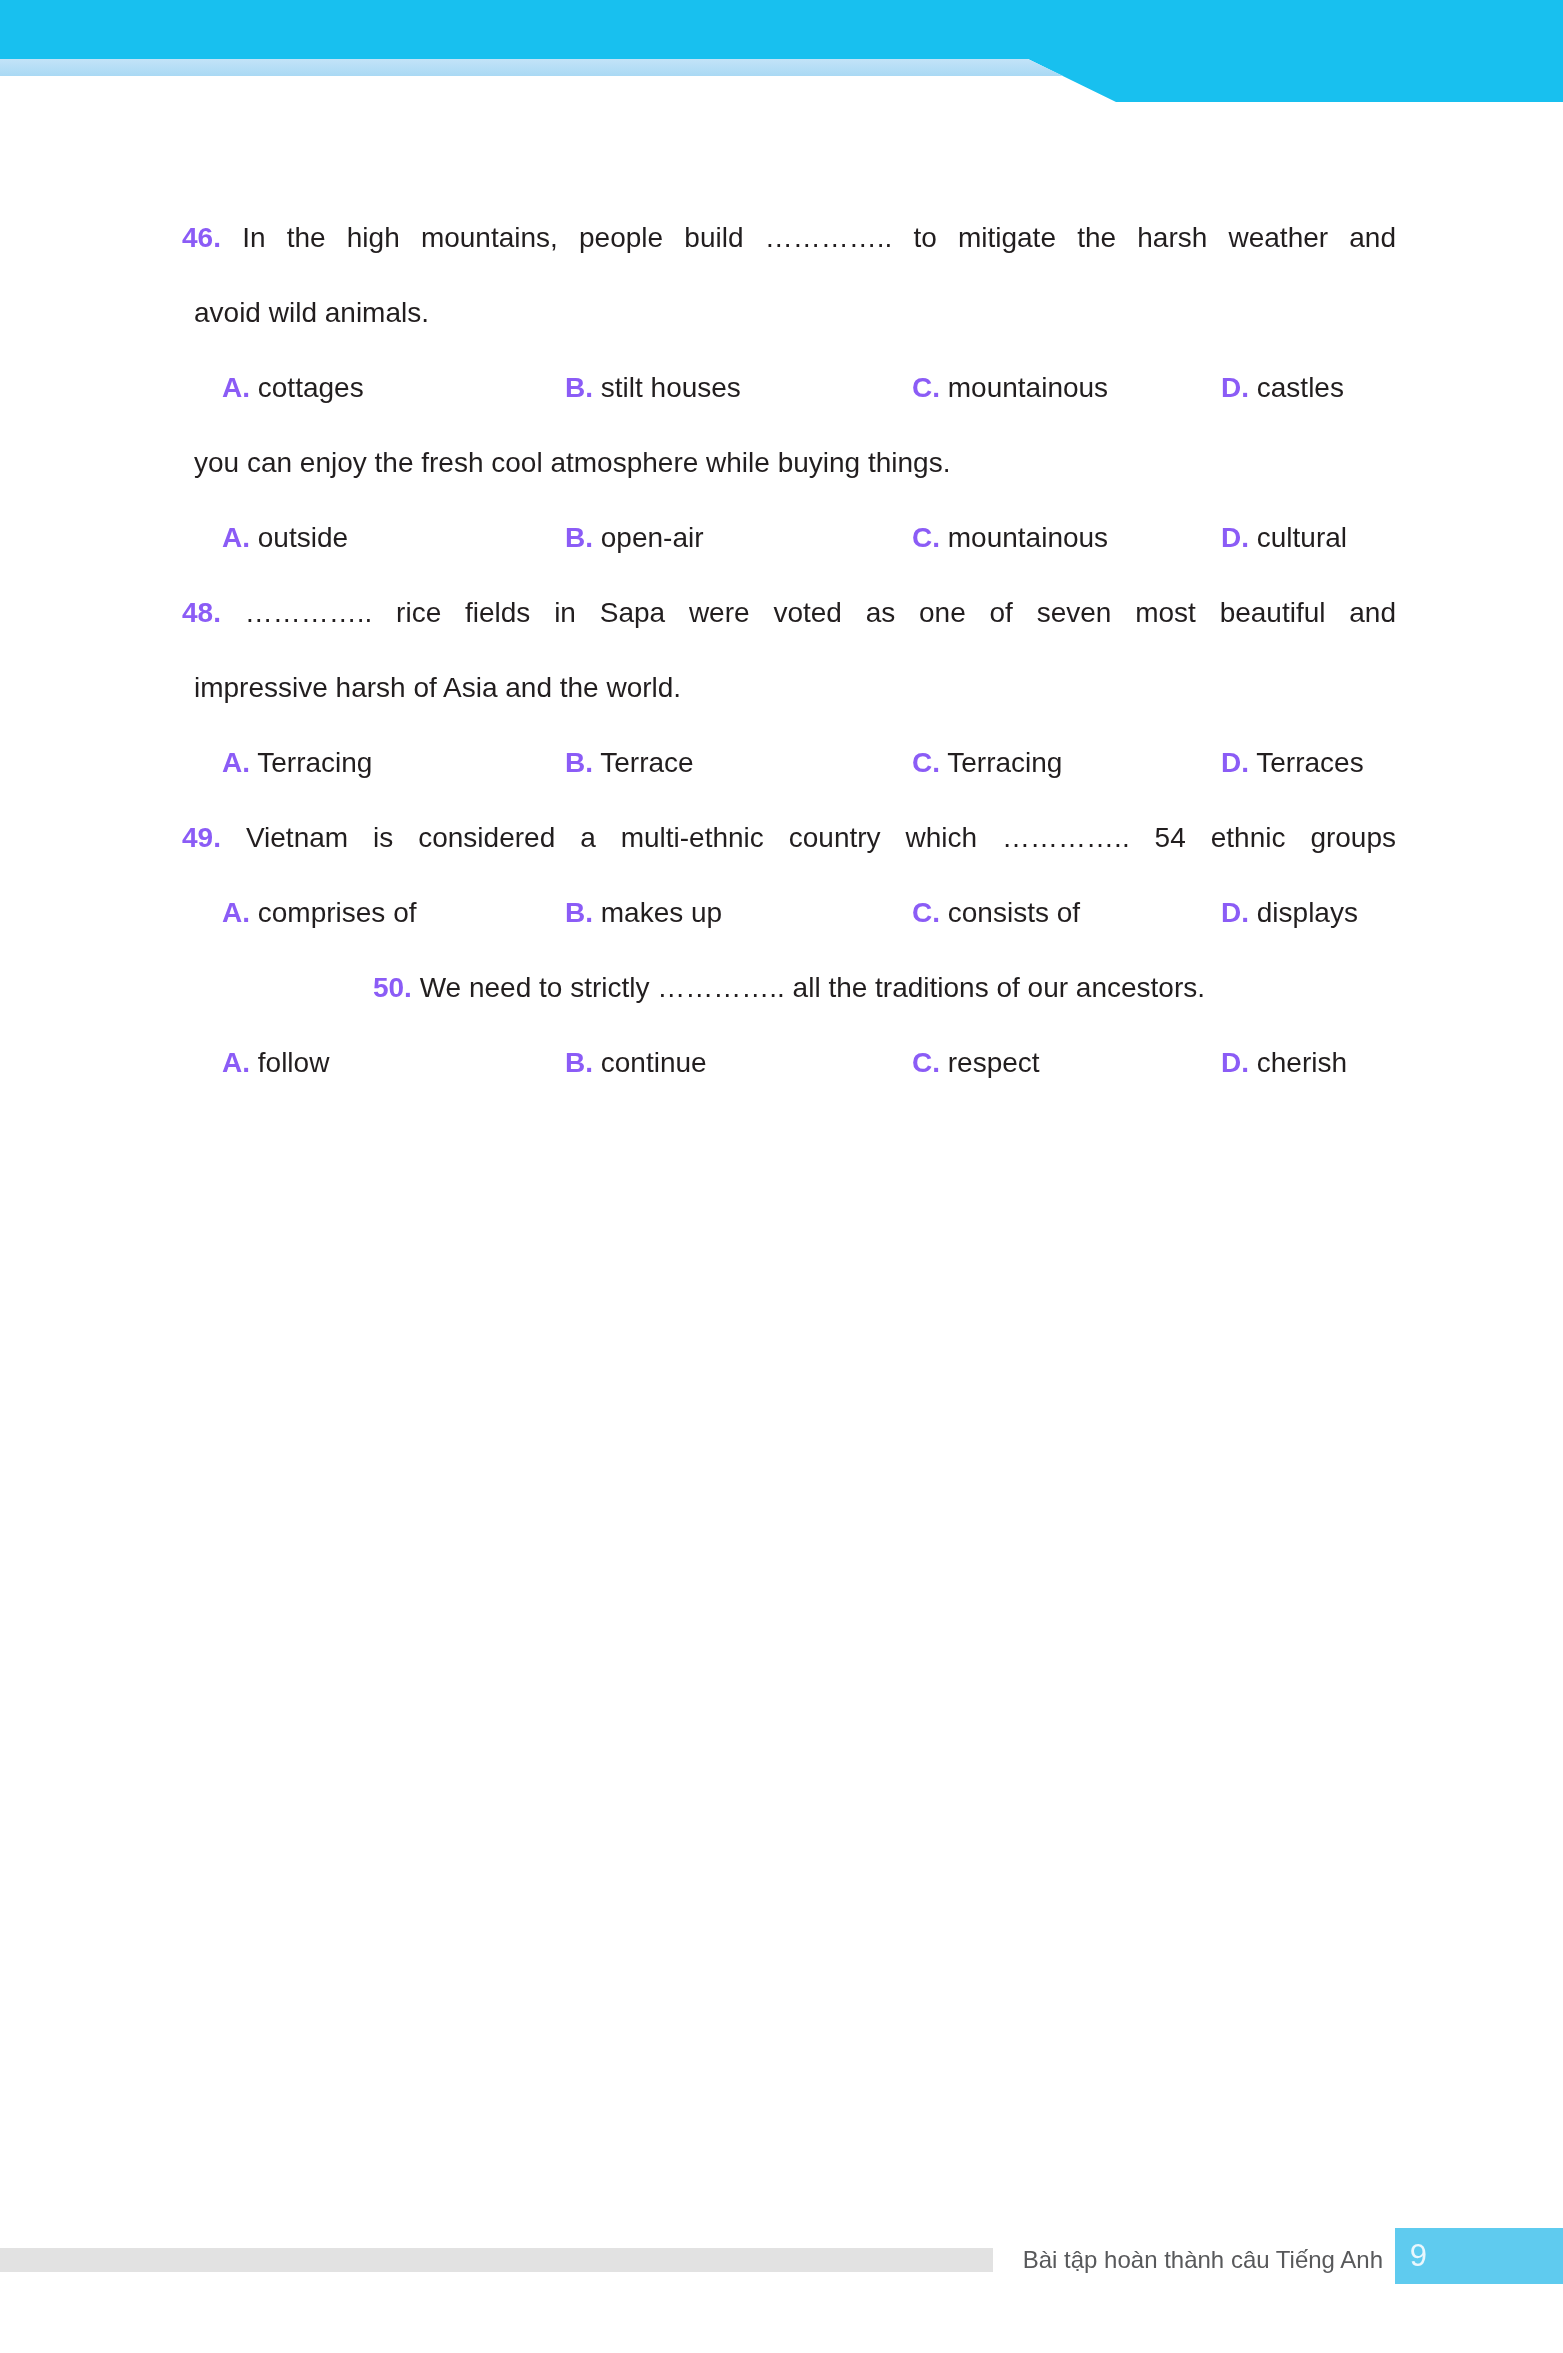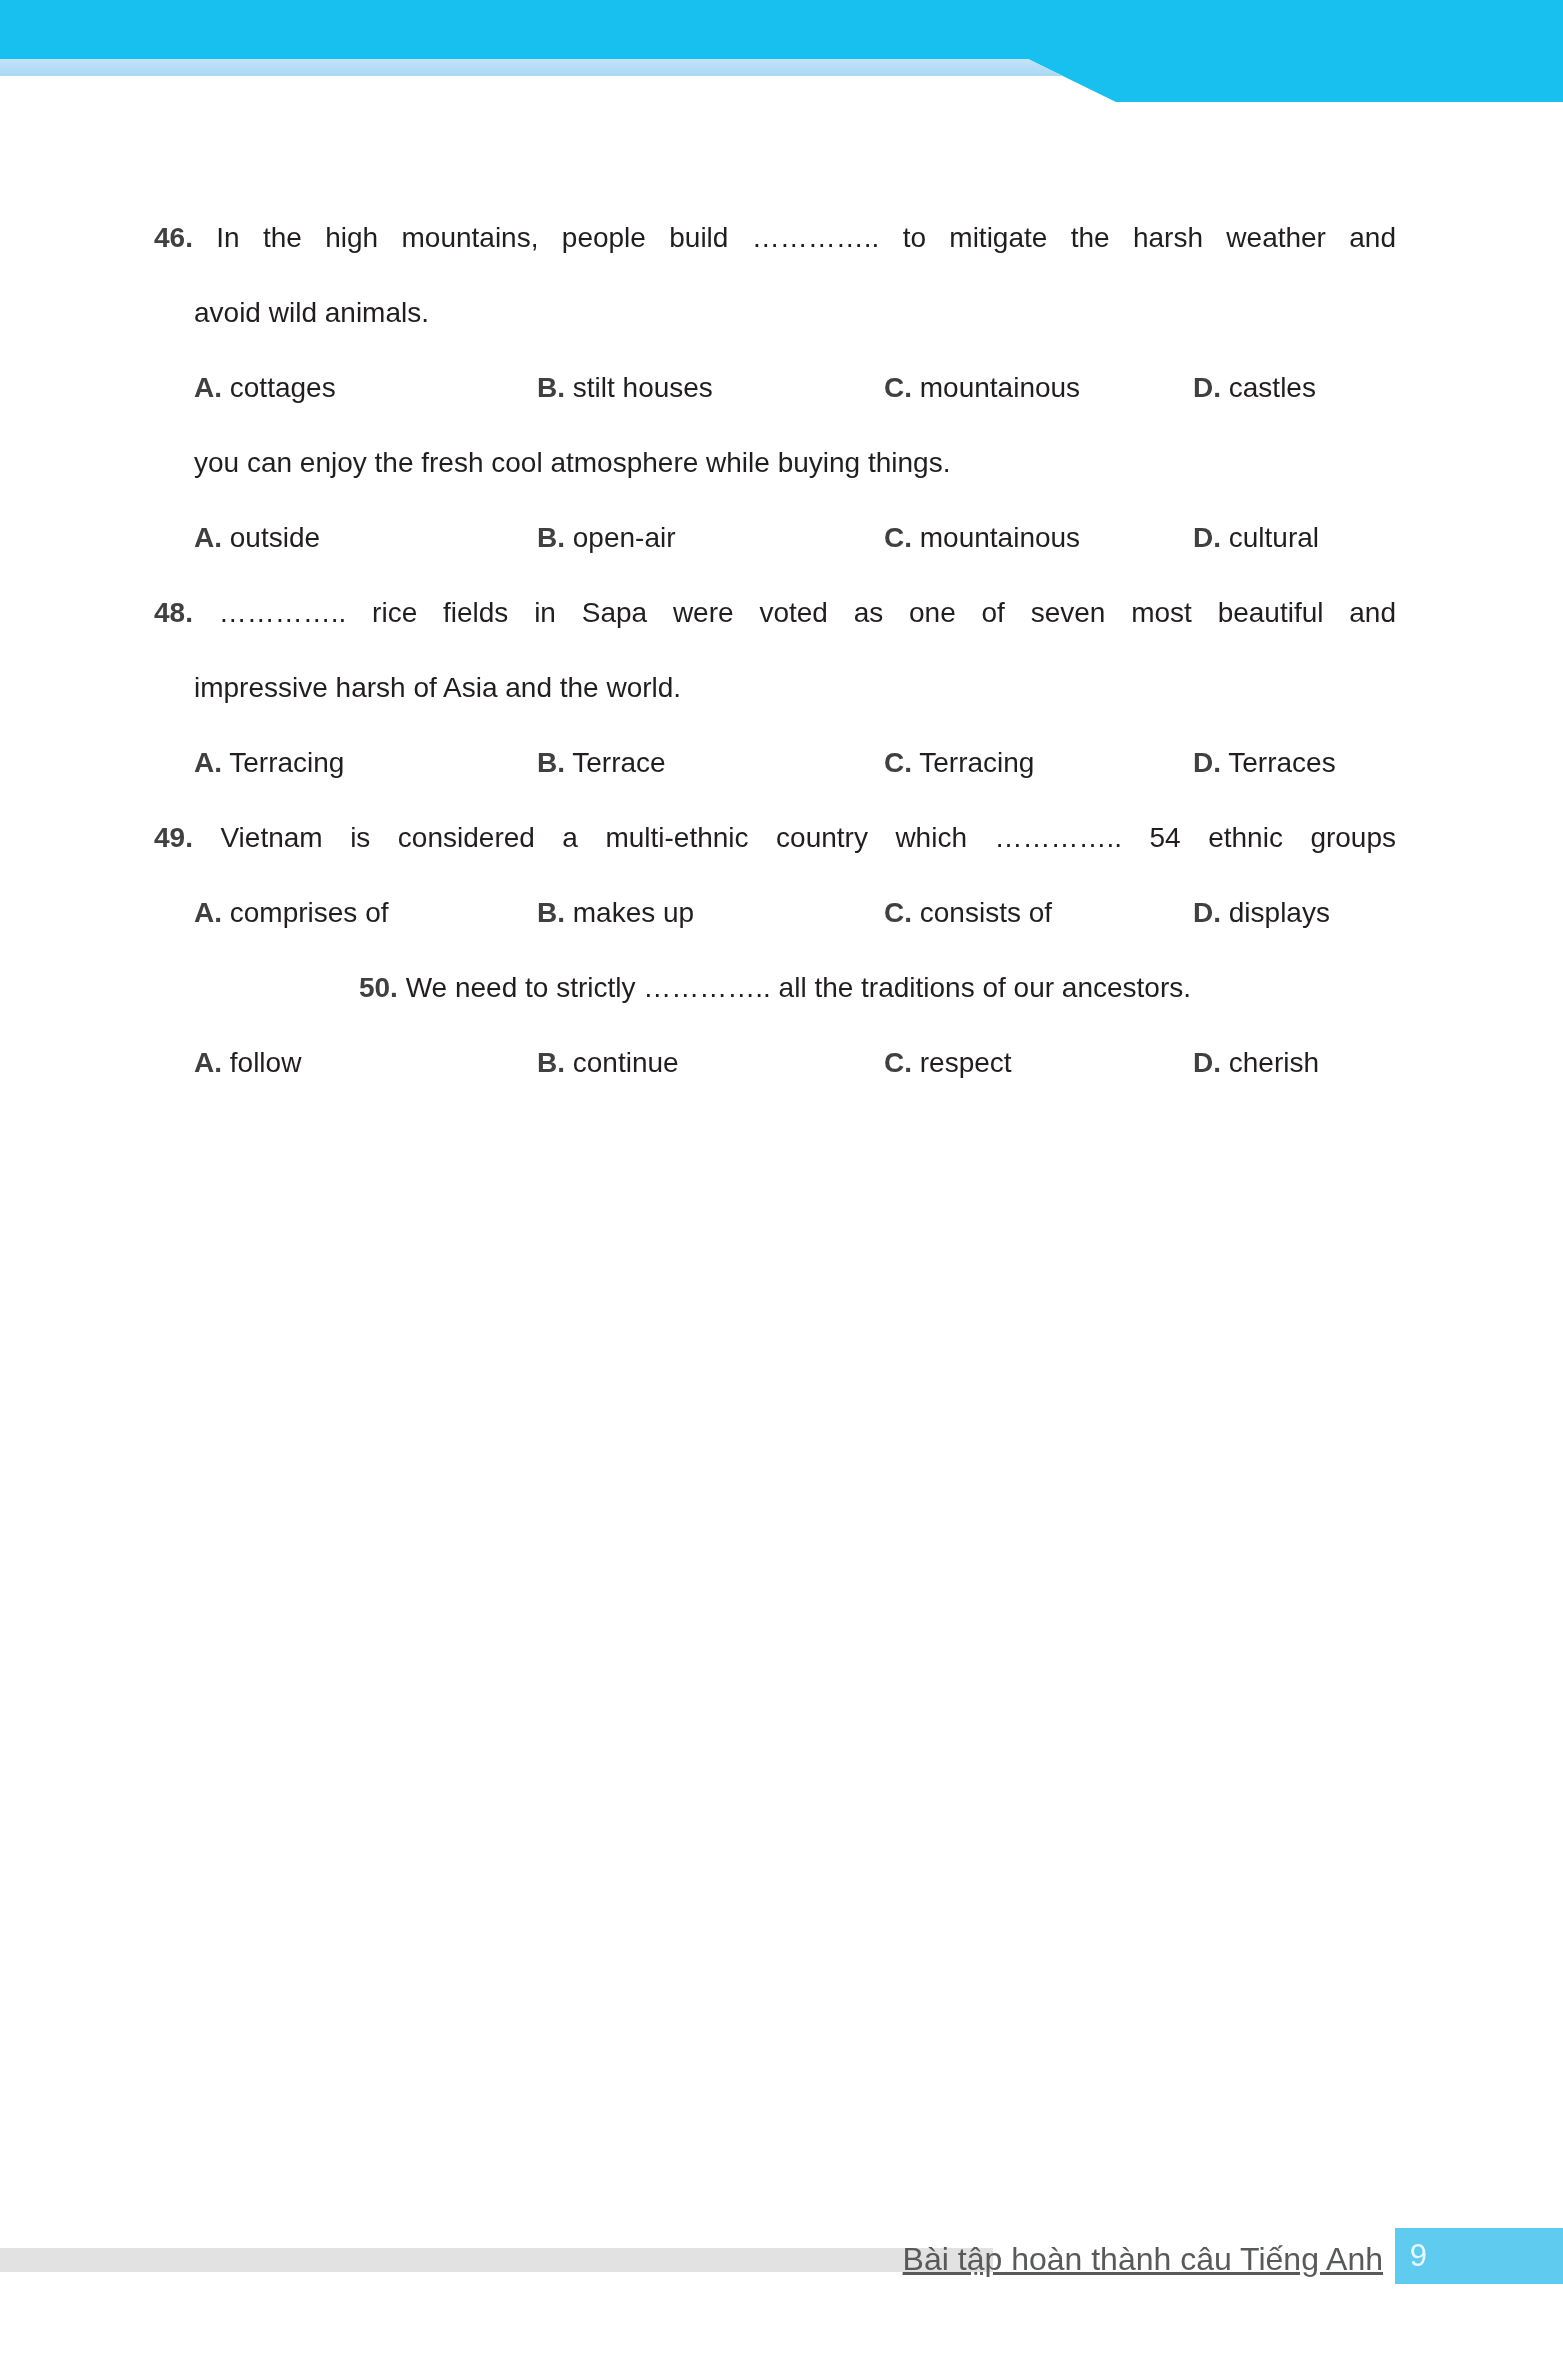--- a/index.html
+++ b/index.html
@@ -37,46 +37,46 @@
   .q-line {
     margin-left: 194px;
     margin-right: 167px;
   }
   .q-line.first { text-indent: -40px; text-align: center; }
   .q-line.justify {
     text-align: justify;
     text-align-last: justify;
   }
   .q-num, .opt-label {
-    color: #404040;
+    color: #8b5cf6;
     font-weight: bold;
+    margin-left: 28px;
   }
   .options {
     margin: 0 167px 21px 194px;
     display: grid;
     grid-template-columns: 323px 327px 289px auto;
     gap: 20px;
   }
 
   
   .footer-bar {
     position: absolute;
     left: 0; top: 2248px;
     width: 993px; height: 24px;
     background: #E2E2E2;
   }
   .footer-title {
     position: absolute;
     top: 2245px;
     right: 180px;
-    font-size: 32px;
+    font-size: 24px;
     line-height: 29px;
     color: #58595B;
     white-space: nowrap;
-    text-decoration: underline;
   }
   .footer-page-box {
     position: absolute;
     left: 1395px; top: 2228px;
     width: 168px; height: 56px;
     background: #5FCBEF;
   }
   .footer-page-box span {
     display: block;
     padding-left: 14.7px;

